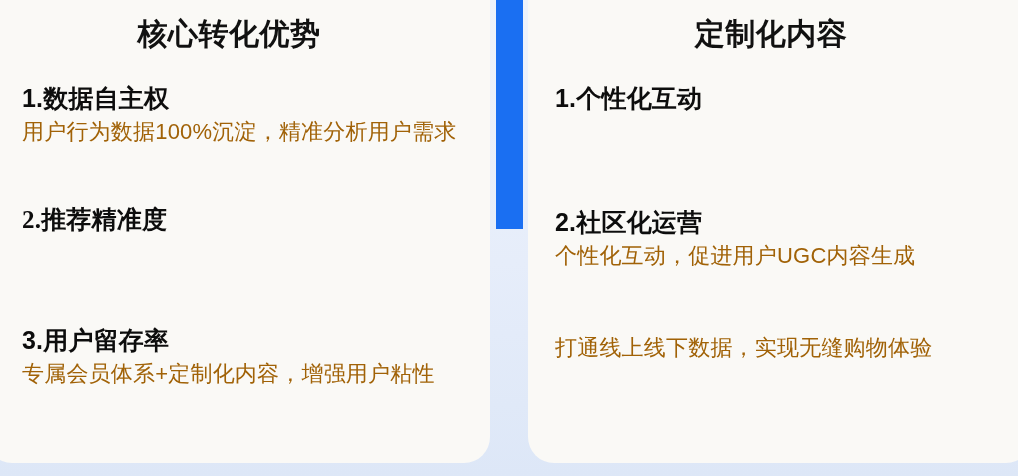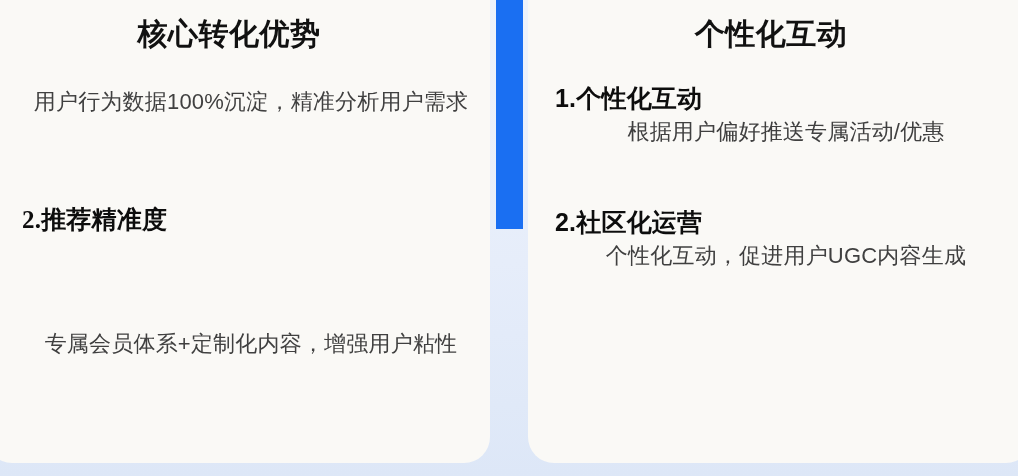--- a/index.html
+++ b/index.html
@@ -60,25 +60,24 @@
   .item-head{
     font-size:25px;
     font-weight:bold;
     color:#0d0d0d;
     line-height:1.18;
     letter-spacing:0.2px;
   }
   .item-body{
     font-size:22px;
     font-weight:normal;
-    color:#404040;
+    color:#a16207;
     line-height:1.36;
     margin-top:3px;
     letter-spacing:0.2px;
-    text-align:center;
   }
 
   
   #l-item-0{ top:84px; }
   #l-item-1{ top:205px;font-family:Liberation Serif, serif; }
   #l-item-2{ top:326px; }
 
   
   #r-item-0{ top:84px; }
   #r-item-1{ top:208px; }
@@ -88,52 +87,54 @@
 <body>
 
 <section class="card" id="card-left">
   <div class="card-inner">
 
     <h2 class="col-title">核心转化优势</h2>
 
     <div class="items">
 
       <div class="item" id="l-item-0">
+        <div class="item-head">1.数据自主权</div>
         <div class="item-body">用户行为数据100%沉淀，精准分析用户需求</div>
       </div>
 
       <div class="item" id="l-item-1">
         <div class="item-head">2.推荐精准度</div>
       </div>
 
       <div class="item" id="l-item-2">
+        <div class="item-head">3.用户留存率</div>
         <div class="item-body">专属会员体系+定制化内容，增强用户粘性</div>
       </div>
 
     </div>
   </div>
 </section>
 
 <div id="divider"></div>
 
 <section class="card" id="card-right">
   <div class="card-inner">
 
-    <h2 class="col-title">个性化互动</h2>
+    <h2 class="col-title">定制化内容</h2>
 
     <div class="items">
 
       <div class="item" id="r-item-0">
         <div class="item-head">1.个性化互动</div>
-        <div class="item-body">根据用户偏好推送专属活动/优惠</div>
       </div>
 
       <div class="item" id="r-item-1">
         <div class="item-head">2.社区化运营</div>
         <div class="item-body">个性化互动，促进用户UGC内容生成</div>
       </div>
 
       <div class="item" id="r-item-2">
+        <div class="item-body">打通线上线下数据，实现无缝购物体验</div>
       </div>
 
     </div>
   </div>
 </section>
 
 </body></html>

